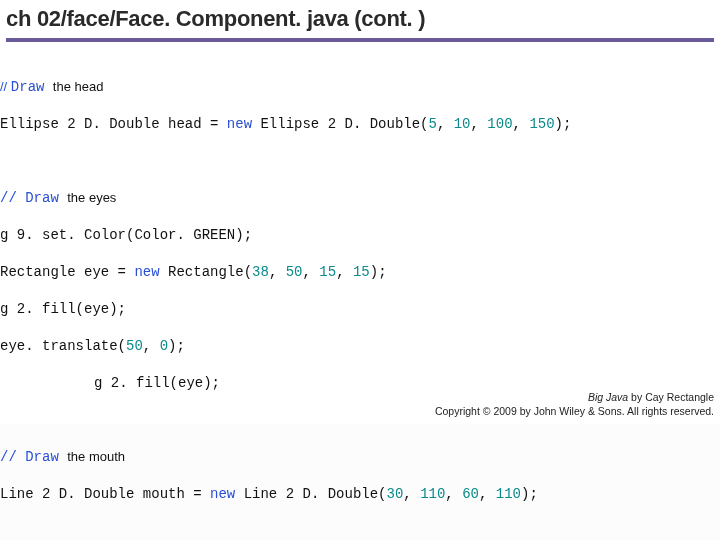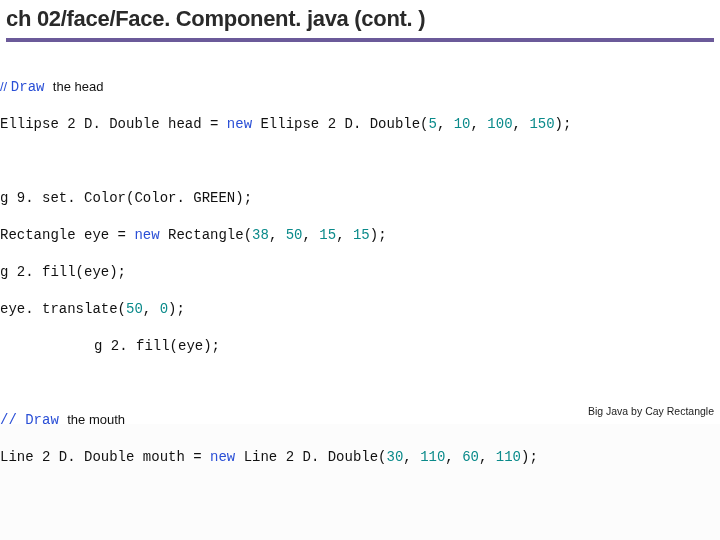--- a/index.html
+++ b/index.html
@@ -35,49 +35,51 @@
   .foot {
     position: absolute;
     right: 6px;
     bottom: 6px;
     font-family: Verdana, Geneva, sans-serif;
     font-size: 10.5px;
     color: #222;
     text-align: right;
     line-height: 1.35;
   }
-  .foot .ital { }
+  .foot .ital { font-style: italic; }
 </style>
 </head>
 <body>
 
 <div class="slide">
   <div class="title-wrap">
     <div class="title">ch 02/face/Face. Component. java (cont. )</div>
     <div class="rule"></div>
   </div>
 
   <div class="code-area">
 <div class="indent2"><span><span class="blue comment-kw">// </span><span class="blue">Draw </span><span class="comment-kw">the head</span></span></div>
 <div class="indent2"><span><span>Ellipse 2 D. Double head = </span><span class="blue">new</span><span> Ellipse 2 D. Double(</span><span class="teal">5</span><span>, </span><span class="teal">10</span><span>, </span><span class="teal">100</span><span>, </span><span class="teal">150</span><span>);</span></span></div>
 <div class="indent2">&nbsp;</div>
+<div class="indent2"><span><span class="blue">// Draw </span><span class="comment-kw">the eyes</span></span></div>
 <div class="indent2"><span>g 9. set. Color(Color. GREEN);</span></div>
 <div class="indent2"><span><span>Rectangle eye = </span><span class="blue">new</span><span> Rectangle(</span><span class="teal">38</span><span>, </span><span class="teal">50</span><span>, </span><span class="teal">15</span><span>, </span><span class="teal">15</span><span>);</span></span></div>
 <div class="indent2"><span>g 2. fill(eye);</span></div>
 <div class="indent2"><span><span>eye. translate(</span><span class="teal">50</span><span>, </span><span class="teal">0</span><span>);</span></span></div>
 <div class="indent1"><span>g 2. fill(eye);</span></div>
 <div class="indent2">&nbsp;</div>
 <div class="indent2"><span><span class="blue">// Draw </span><span class="comment-kw">the mouth</span></span></div>
 <div class="indent2"><span><span>Line 2 D. Double mouth = </span><span class="blue">new</span><span> Line 2 D. Double(</span><span class="teal">30</span><span>, </span><span class="teal">110</span><span>, </span><span class="teal">60</span><span>, </span><span class="teal">110</span><span>);</span></span></div>
 
 
 
 
 
 
 
 
   </div>
 
   <div class="foot">
     <div><span class="ital">Big Java</span><span> by Cay Rectangle</span></div>
+    <div>Copyright © 2009 by John Wiley &amp; Sons. All rights reserved.</div>
   </div>
 </div>
 
 </body></html>

